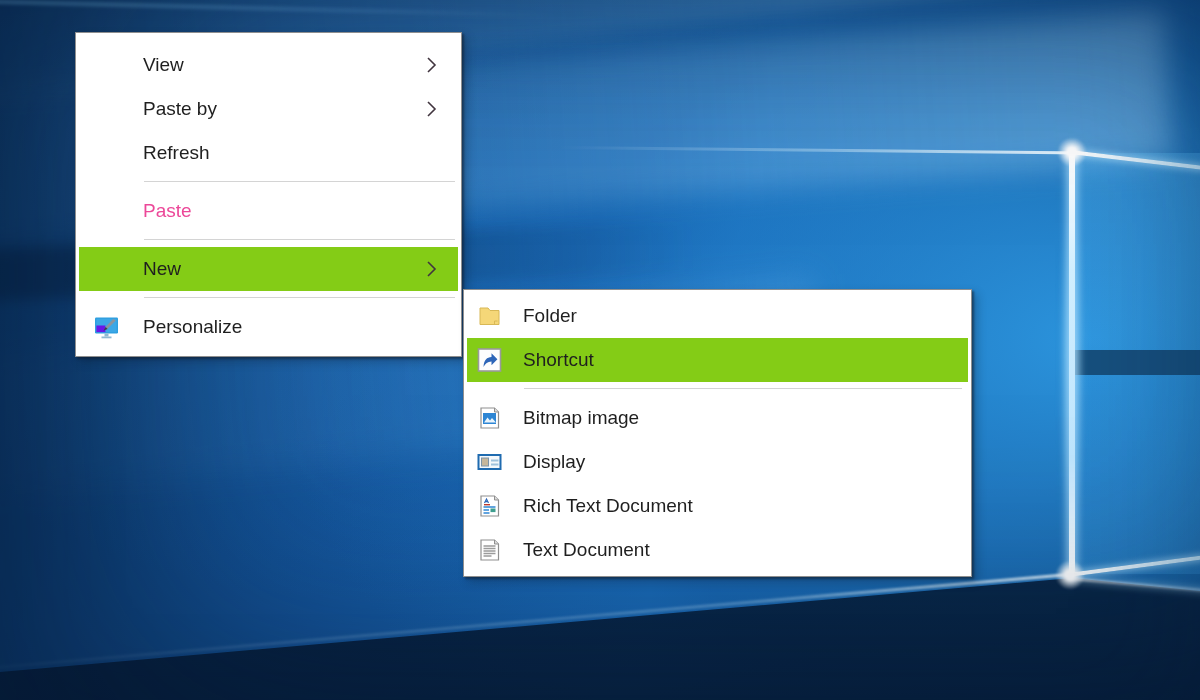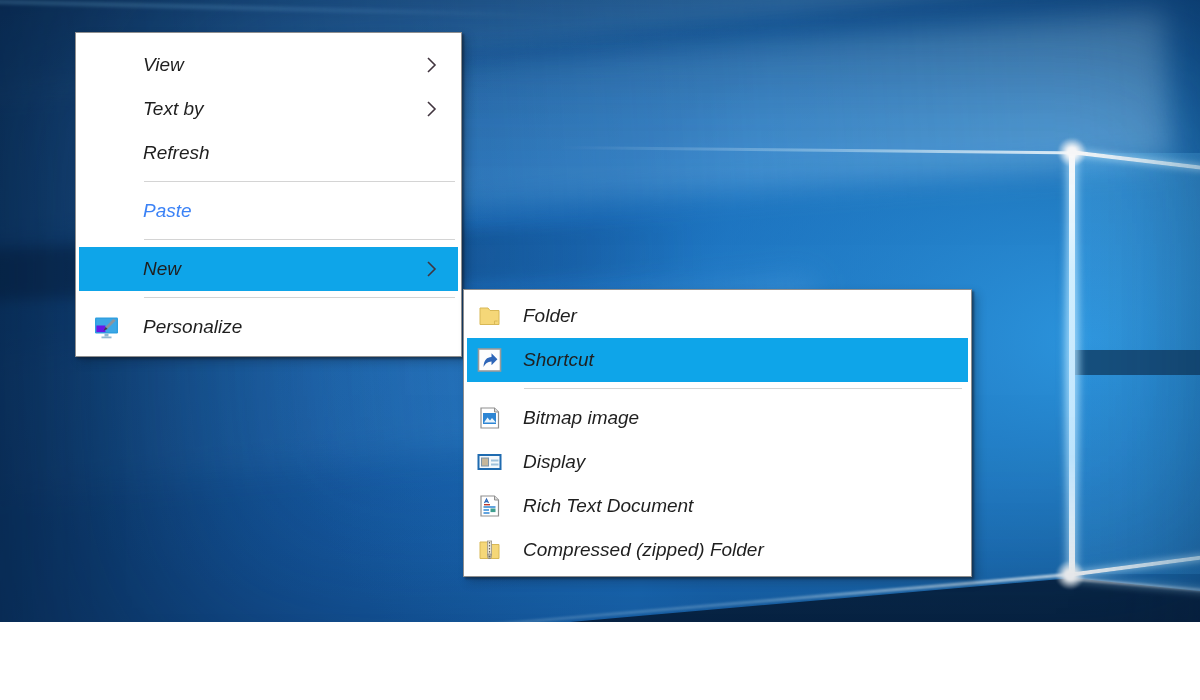--- a/index.html
+++ b/index.html
@@ -1,25 +1,24 @@
 <!DOCTYPE html>
 <html><head>
 <meta charset="utf-8">
 <style>
   html,body{margin:0;padding:0;}
   body{width:1200px;height:700px;overflow:hidden;font-family:"Liberation Sans","DejaVu Sans",sans-serif;}
 
   
   .desktop{
-    position:relative;width:1200px;height:622px;overflow:hidden;
+    position:relative;width:1200px;height:700px;overflow:hidden;
     background:
       radial-gradient(1050px 720px at 1090px 340px, rgba(47,158,232,.88), rgba(26,108,184,.46) 50%, rgba(10,52,102,0) 78%),
       radial-gradient(760px 520px at 380px 230px, rgba(28,110,184,.38), rgba(10,50,100,0) 72%),
       linear-gradient(104deg,#0b3a6e 0%,#14549a 34%,#1a6ab8 58%,#0f4a8a 84%,#0a3766 100%);
-    font-style: italic;
   }
   .layer{position:absolute;pointer-events:none;}
   .beamA{left:-120px;top:55px;width:1290px;height:150px;transform:rotate(-4deg);
     background:linear-gradient(90deg,rgba(110,185,240,0) 0%,rgba(125,198,246,.22) 45%,rgba(165,218,252,.42) 100%);filter:blur(14px);}
   .beamB{left:-140px;top:-55px;width:1300px;height:100px;transform:rotate(-6.5deg);
     background:linear-gradient(90deg,rgba(110,185,240,0),rgba(140,205,248,.30) 70%,rgba(170,220,252,.4));filter:blur(9px);}
   .beamTopEdgeStreak{left:-10px;top:6px;width:560px;height:5px;transform:rotate(1.4deg);
     background:linear-gradient(90deg,rgba(120,200,250,.55),rgba(120,195,248,.12) 80%,rgba(120,195,248,0));filter:blur(1.5px);}
   .darkBandLeft{left:-60px;top:236px;width:760px;height:52px;transform:rotate(-2.2deg);
     background:linear-gradient(90deg,rgba(6,30,60,.55),rgba(8,38,74,.28) 55%,rgba(8,38,74,0));filter:blur(7px);}
@@ -57,24 +56,24 @@
 
   
   .menu{
     position:absolute;background:#ffffff;border:1px solid #8f8f8f;box-sizing:border-box;
     box-shadow:2px 2px 2px rgba(15,25,40,.5),5px 5px 9px rgba(15,25,40,.28);
     z-index:10;color:#1f1f1f;font-size:19px;
   }
   .menu1{left:75px;top:32px;width:387px;padding:10px 0 7px;}
   .menu2{left:463px;top:289px;width:509px;padding:4px 0;z-index:11;}
   .row{position:relative;display:flex;align-items:center;height:44px;margin:0 3px;cursor:default;}
-  .row.hl{background:#0ea5e9;}
+  .row.hl{background:#84cc16;}
   .row .lbl{margin-left:64px;white-space:nowrap;}
   .menu2 .row .lbl{margin-left:56px;}
-  .row.disabled .lbl{color:#3b82f6;}
+  .row.disabled .lbl{color:#ec4899;}
   .row .ic{position:absolute;left:14px;top:50%;transform:translateY(-50%);display:flex;}
   .menu2 .row .ic{left:10px;}
   .row .chev{position:absolute;right:21px;top:50%;transform:translateY(-50%);display:flex;}
   .sep{height:1px;background:#d4d4d4;margin:6px 6px 7px 68px;}
   .menu2 .sep{margin:6px 9px 7px 60px;}
 </style>
 </head>
 <body>
 
 <div class="desktop">
@@ -103,21 +102,21 @@
     <div class="row">
       <span class="lbl">View</span>
       <span class="chev">
         <svg width="11" height="18" viewBox="0 0 11 18">
             <polyline points="2,2 9,9 2,16" fill="none" stroke="#41353f" stroke-width="1.6"></polyline>
           </svg>
       </span>
     </div>
 
     <div class="row">
-      <span class="lbl">Text by</span>
+      <span class="lbl">Paste by</span>
       <span class="chev">
         <svg width="11" height="18" viewBox="0 0 11 18">
             <polyline points="2,2 9,9 2,16" fill="none" stroke="#41353f" stroke-width="1.6"></polyline>
           </svg>
       </span>
     </div>
 
     <div class="row">
       <span class="lbl">Refresh</span>
     </div>
@@ -216,27 +215,25 @@
           <path d="M7.5 9.5 L9.5 5.5 L11.5 9.5 M8.2 8.2 h2.6" fill="none" stroke="#2e66b8" stroke-width="1.2"></path>
           <rect x="7" y="10.5" width="6" height="1.4" fill="#c0392b"></rect>
           <path d="M6.5 13.5 h12 M6.5 16.5 h5.5" stroke="#2e86d4" stroke-width="1.6"></path>
           <rect x="13.5" y="15" width="5" height="3.6" fill="#3f9e8f"></rect>
           <path d="M6.5 19.5 h6" stroke="#2e86d4" stroke-width="1.6"></path>
         </svg>
       </span>
       <span class="lbl">Rich Text Document</span>
     </div>
 
-
-    <div class="row">
-      <span class="ic">
-        <svg width="25" height="25" viewBox="0 0 25 25">
-          <path d="M3 4.5 h8 l2 2.5 h9 v14 h-19 z" fill="#f5d778" stroke="#d8b856" stroke-width="1"></path>
-          <rect x="10.4" y="3.5" width="4.2" height="14" fill="#e9e6da" stroke="#9a9486" stroke-width="0.8"></rect>
-          <path d="M12.5 4.5 v12" stroke="#6e6758" stroke-width="1.2" stroke-dasharray="1.6 1.4"></path>
-          <rect x="10.9" y="16.5" width="3.2" height="4.5" rx="0.8" fill="#d9d4c4" stroke="#8a8375" stroke-width="0.9"></rect>
-          <circle cx="12.5" cy="19" r="0.9" fill="#6e6758"></circle>
-        </svg>
-      </span>
-      <span class="lbl">Compressed (zipped) Folder</span>
-    </div>
+    <div class="row">
+      <span class="ic">
+        <svg width="25" height="25" viewBox="0 0 25 25">
+          <path d="M4 2.5 h13.5 l4 4 v16 h-17.5 z" fill="#ffffff" stroke="#8f8f8f" stroke-width="1.2"></path>
+          <path d="M17.5 2.5 v4 h4" fill="#dcdcdc" stroke="#8f8f8f" stroke-width="1"></path>
+          <path d="M6.5 8.5 h12 M6.5 11 h12 M6.5 13.5 h12 M6.5 16 h12 M6.5 18.5 h8" stroke="#9b9b9b" stroke-width="1.5"></path>
+        </svg>
+      </span>
+      <span class="lbl">Text Document</span>
+    </div>
+
   </div>
 </div>
 
 </body></html>

